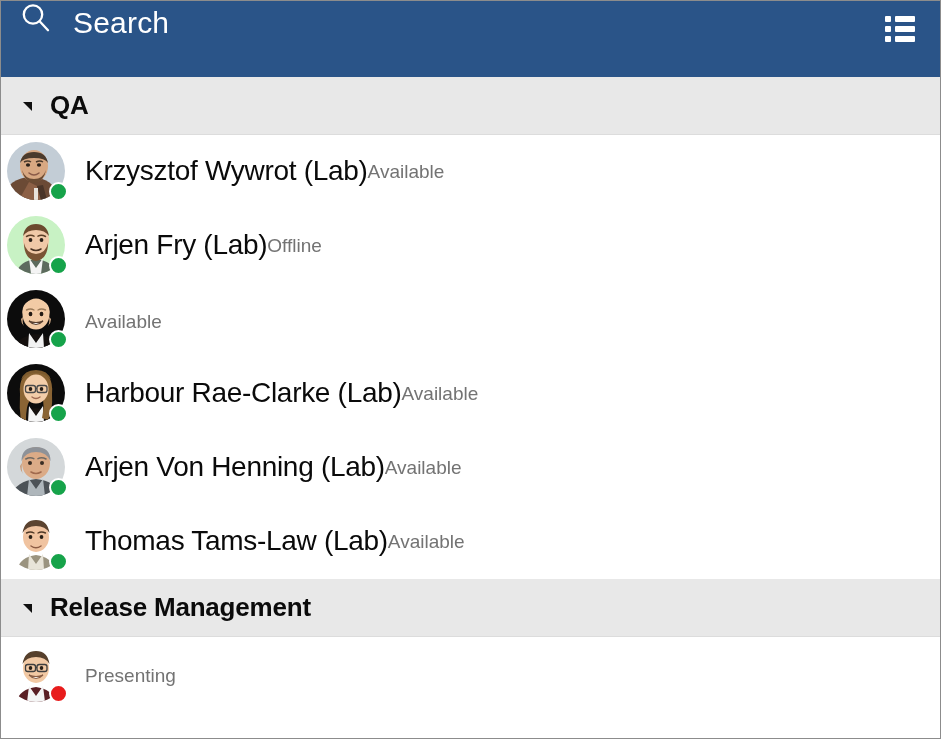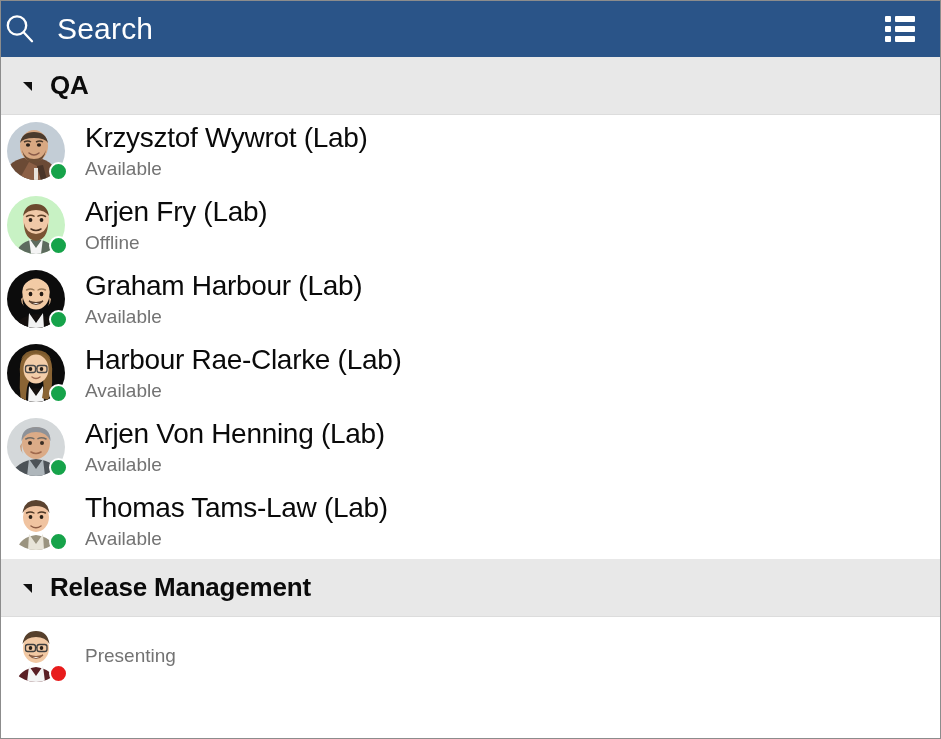--- a/index.html
+++ b/index.html
@@ -19,25 +19,24 @@
     height: 739px;
     box-sizing: border-box;
     border: 1px solid #8c8c8c;
     background: #ffffff;
     overflow: hidden;
   }
 
   
   .search-bar {
     position: relative;
-    height: 56px;
+    height: 76px;
     background: #2a5488;
     display: flex;
-    align-items: center;
-    padding: 0 0 0 2px;
+    padding: 0 0 0 18px;
     box-sizing: border-box;
   }
   .search-icon {
     width: 34px;
     height: 34px;
     flex: 0 0 auto;
     display: block;
     margin-right: 20px;
   }
   .search-input {
@@ -140,21 +139,21 @@
     right: -1px;
     bottom: 1px;
     width: 19px;
     height: 19px;
     border-radius: 50%;
     border: 2px solid #ffffff;
     box-sizing: border-box;
   }
   .contact-text {
     display: flex;
-    flex-direction: column;
+    flex-direction: row;
     justify-content: center;
     min-width: 0;
     padding-bottom: 1px;
   }
   .contact-name {
     font-size: 28px;
     font-weight: 400;
     color: #0a0a0a;
     line-height: 1.08;
     letter-spacing: -0.3px;
@@ -268,21 +267,20 @@
       <ellipse cx="23.5" cy="24" rx="1.9" ry="2.2" fill="#231b14"></ellipse>
       <ellipse cx="34.5" cy="24" rx="1.9" ry="2.2" fill="#231b14"></ellipse>
       <path d="M19.5 20 q4-2 7.5 0" stroke="#9b7a58" stroke-width="1.4" fill="none" stroke-linecap="round"></path>
       <path d="M31 20 q3.5-2 7.5 0" stroke="#9b7a58" stroke-width="1.4" fill="none" stroke-linecap="round"></path>
       <path d="M22 31 q7 7 14 0 q-7 3-14 0z" fill="#ffffff" stroke="#5a4130" stroke-width="1.1"></path>
     </svg>
             </span>
             <span class="presence-dot" style="background:#16a34a"></span>
           </div>
           <div class="contact-text">
-            <span class="contact-name">Graham Harbour (Lab)</span>
             <span class="contact-status">Available</span>
           </div>
         </div>
         <div class="contact-row">
           <div class="avatar-wrap">
             <span class="avatar">
     <svg viewBox="0 0 58 58" xmlns="http://www.w3.org/2000/svg">
       <rect width="58" height="58" fill="#0c0c0c"></rect>
       <path d="M8 58 q3-12 21-14 q18 2 21 14 z" fill="#16110e"></path>
       <path d="M22 42 L29 52 L36 42 L37 58 L21 58 Z" fill="#f4f4f4"></path>

